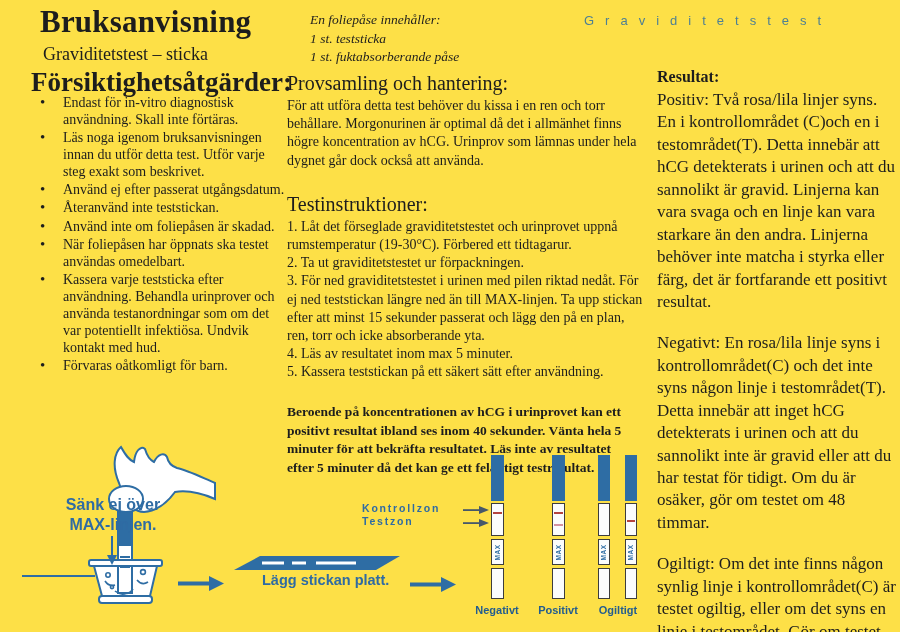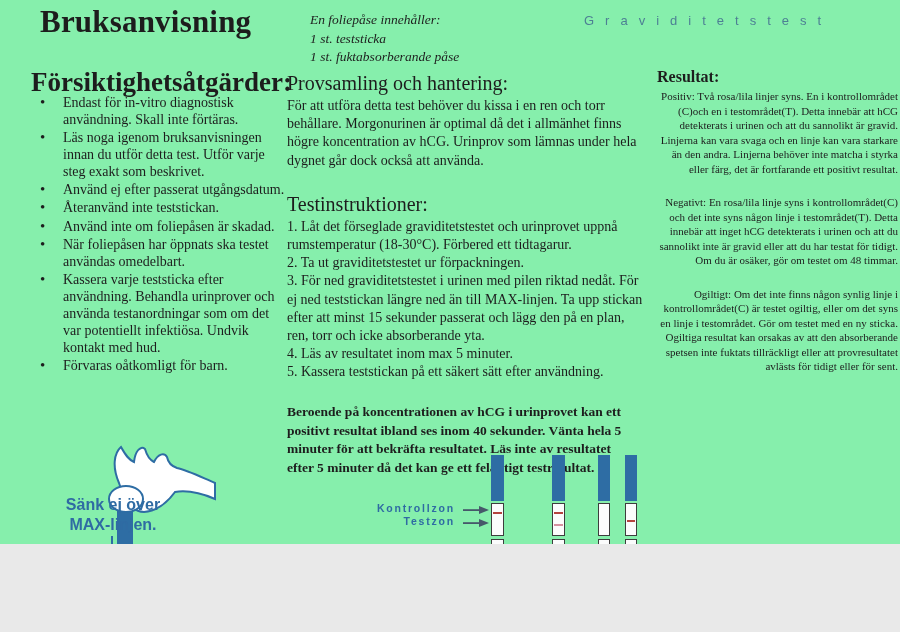--- a/index.html
+++ b/index.html
@@ -1,18 +1,18 @@
 <!DOCTYPE html>
 <html><head>
 <meta charset="utf-8">
 <style>
   * { margin:0; padding:0; box-sizing:border-box; }
   html,body { background:#e9e9e9; }
   #page {
-    position:relative; width:900px; height:544px; background:#86efac;
+    position:relative; width:900px; height:632px; background:#fde047;
     font-family:"Liberation Serif", serif; color:#1d1d1d; overflow:hidden;
     margin:0 auto;
   }
 
   
   .title { position:absolute; left:40px; top:4px; font-size:31px; font-weight:bold; letter-spacing:.2px; }
   .subtitle { position:absolute; left:43px; top:44px; font-size:18px; }
   .prec-heading { position:absolute; left:31px; top:67px; font-size:27px; font-weight:bold; }
   .prec-list { position:absolute; left:33px; top:94px; width:252px; list-style:none; }
   .prec-list li { position:relative; padding-left:30px; font-size:14px; line-height:1.22; margin-bottom:1px; }
@@ -23,32 +23,32 @@
   .mid-col { position:absolute; left:287px; top:72px; width:357px; }
   .mid-col h2 { font-size:20px; font-weight:normal; margin-bottom:2px; }
   .mid-col p.body { font-size:14px; line-height:1.3; }
   .mid-col .h2-2 { margin-top:23px; }
   .steps p { font-size:14px; line-height:1.3; }
   .note { margin-top:22px; width:352px; font-size:13.5px; font-weight:bold; line-height:1.36; }
 
   
   .right-col { position:absolute; left:657px; top:68px; width:241px; }
   .right-col h2 { font-size:16px; font-weight:bold; margin-bottom:3px; }
-  .right-col p { font-size:11px; line-height:1.32; margin-bottom:19px;text-align:right; }
+  .right-col p { font-size:17px; line-height:1.32; margin-bottom:19px; }
 
   
   .brand { position:absolute; left:584px; top:13px; font-family:"Liberation Sans", sans-serif;
            font-size:13px; letter-spacing:11px; color:#4d7f94; white-space:nowrap; }
 
   
   .blue-label { font-family:"Liberation Sans", sans-serif; color:#2f6ba3; }
   .max-warning { position:absolute; left:50px; top:495px; width:126px; text-align:center;
                  font-size:16px; line-height:1.28; font-weight:bold; }
   .lay-flat { position:absolute; left:262px; top:572px; font-size:14.5px; font-weight:bold; }
-  .zones { position:absolute; left:362px; top:502px; width:93px; text-align:right;
+  .zones { position:absolute; left:362px; top:502px; width:93px; 
            font-size:10.5px; letter-spacing:1.8px; font-weight:bold; line-height:13px; }
 
   .illu { position:absolute; }
 
   
   .strip { position:absolute; width:13px; top:455px; }
   .strip .handle { height:46px; background:#2e6da4; }
   .strip .box { border:1px solid #3d3d3d; background:#fbfcfc; }
   .strip .win { height:33px; margin-top:2px; position:relative; }
   .strip .rline { position:absolute; left:1px; right:1px; height:2px; background:#b5443f; }
@@ -59,20 +59,21 @@
   .strip .tip { height:31px; margin-top:3px; }
   .strip-label { position:absolute; top:604px; width:58px; text-align:center;
                  font-family:"Liberation Sans",sans-serif; font-size:11px; color:#235d8f; font-weight:bold; }
 </style>
 </head>
 <body>
 
 <div id="page">
 
   <div class="title">Bruksanvisning</div>
+  <div class="subtitle">Graviditetstest – sticka</div>
   <div class="prec-heading">Försiktighetsåtgärder:</div>
   <ul class="prec-list">
     <li>Endast för in-vitro diagnostisk användning. Skall inte förtäras.</li>
     <li>Läs noga igenom bruksanvisningen innan du utför detta test. Utför varje steg exakt som beskrivet.</li>
     <li>Använd ej efter passerat utgångsdatum.</li>
     <li>Återanvänd inte teststickan.</li>
     <li>Använd inte om foliepåsen är skadad.</li>
     <li>När foliepåsen har öppnats ska testet användas omedelbart.</li>
     <li>Kassera varje teststicka efter användning. Behandla urinprover och använda testanordningar som om det var potentiellt infektiösa. Undvik kontakt med hud.</li>
     <li>Förvaras oåtkomligt för barn.</li>
@@ -84,21 +85,21 @@
     <div>1 st. fuktabsorberande påse</div>
   </div>
 
   <div class="brand">Graviditetstest</div>
 
   <div class="mid-col">
     <h2>Provsamling och hantering:</h2>
     <p class="body">För att utföra detta test behöver du kissa i en ren och torr behållare.  Morgonurinen är optimal då det i allmänhet finns högre koncentration av hCG. Urinprov som lämnas under hela dygnet går dock också att använda.</p>
     <h2 class="h2-2">Testinstruktioner:</h2>
     <div class="steps">
-      <p>1. Låt det förseglade graviditetstestet och urinprovet uppnå rumstemperatur (18-30°C). Förbered ett tidtagarur.</p>
+      <p>1. Låt det förseglade graviditetstestet och urinprovet uppnå rumstemperatur (19-30°C). Förbered ett tidtagarur.</p>
       <p>2. Ta ut graviditetstestet ur förpackningen.</p>
       <p>3. För ned graviditetstestet i urinen med pilen riktad nedåt. För ej ned teststickan längre ned än till MAX-linjen. Ta upp stickan efter att minst 15 sekunder passerat och lägg den på en plan, ren, torr och icke absorberande yta.</p>
       <p>4. Läs av resultatet inom max 5 minuter.</p>
       <p>5. Kassera teststickan på ett säkert sätt efter användning.</p>
     </div>
     <p class="note">Beroende på koncentrationen av hCG i urinprovet kan ett positivt resultat ibland ses inom 40 sekunder. Vänta hela 5 minuter för att bekräfta resultatet. Läs inte av resultatet efter 5 minuter då det kan ge ett felaktigt testresultat.</p>
   </div>
 
   <div class="right-col">
     <h2>Resultat:</h2>

